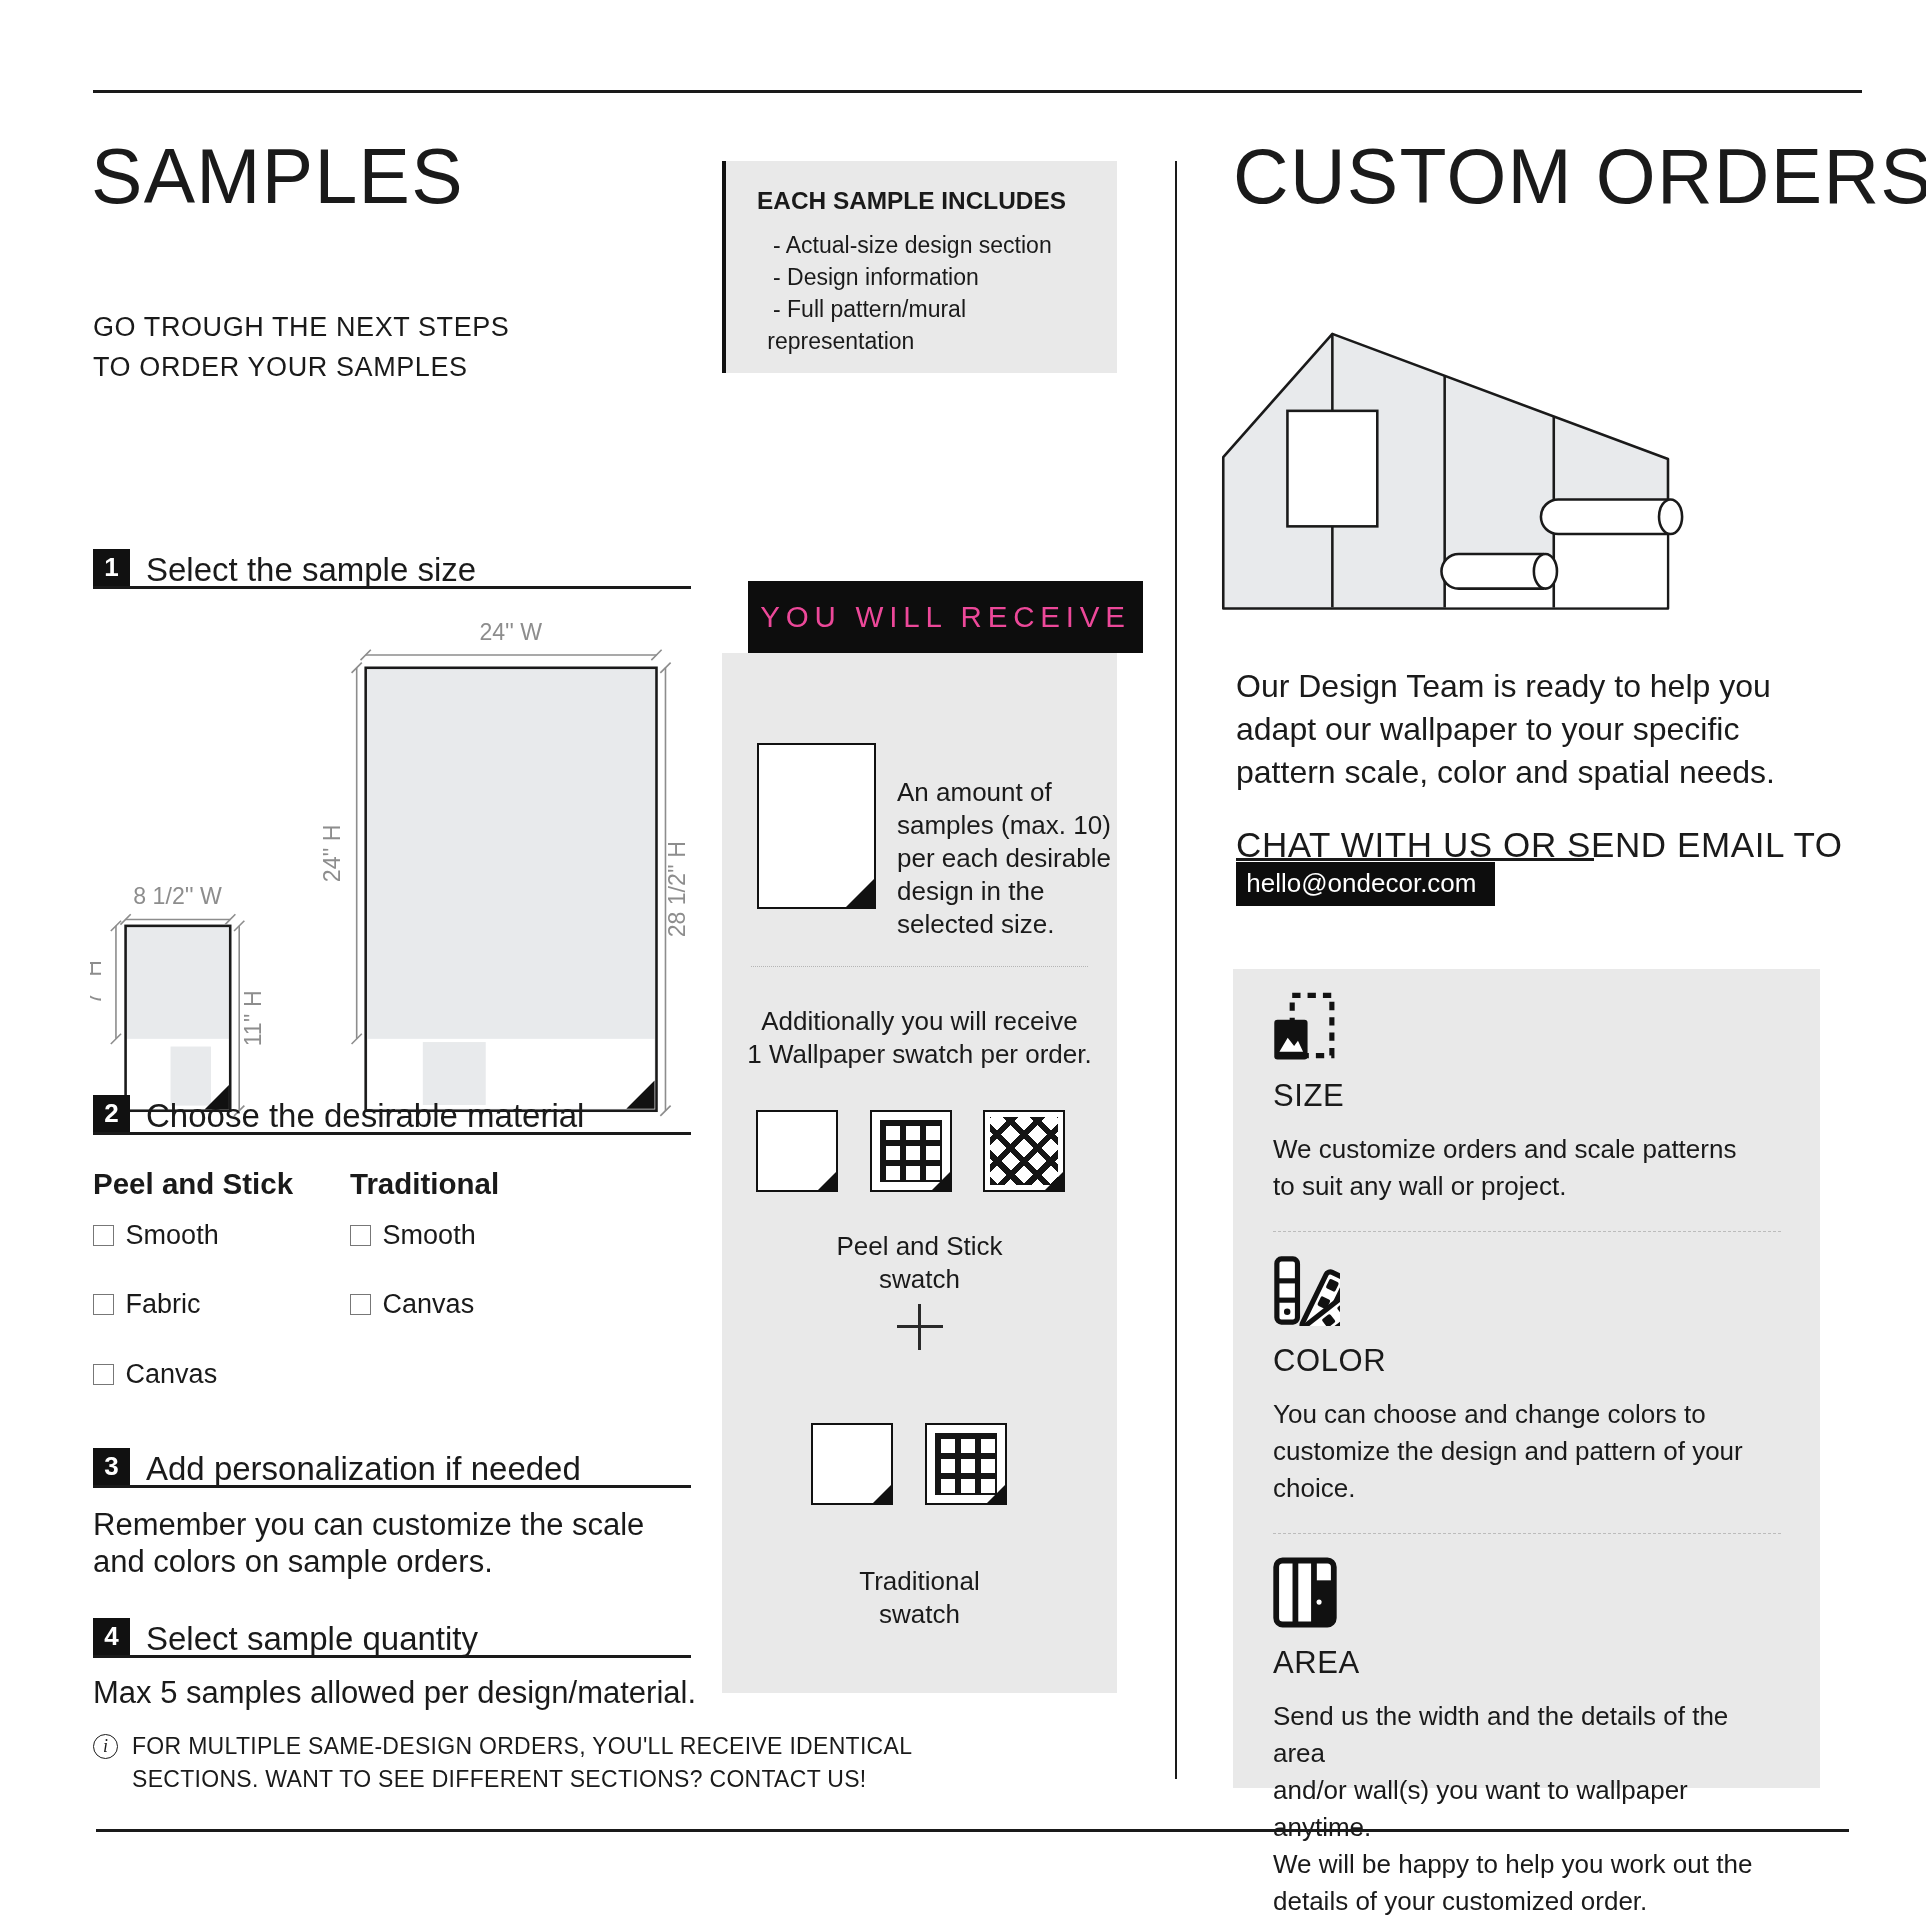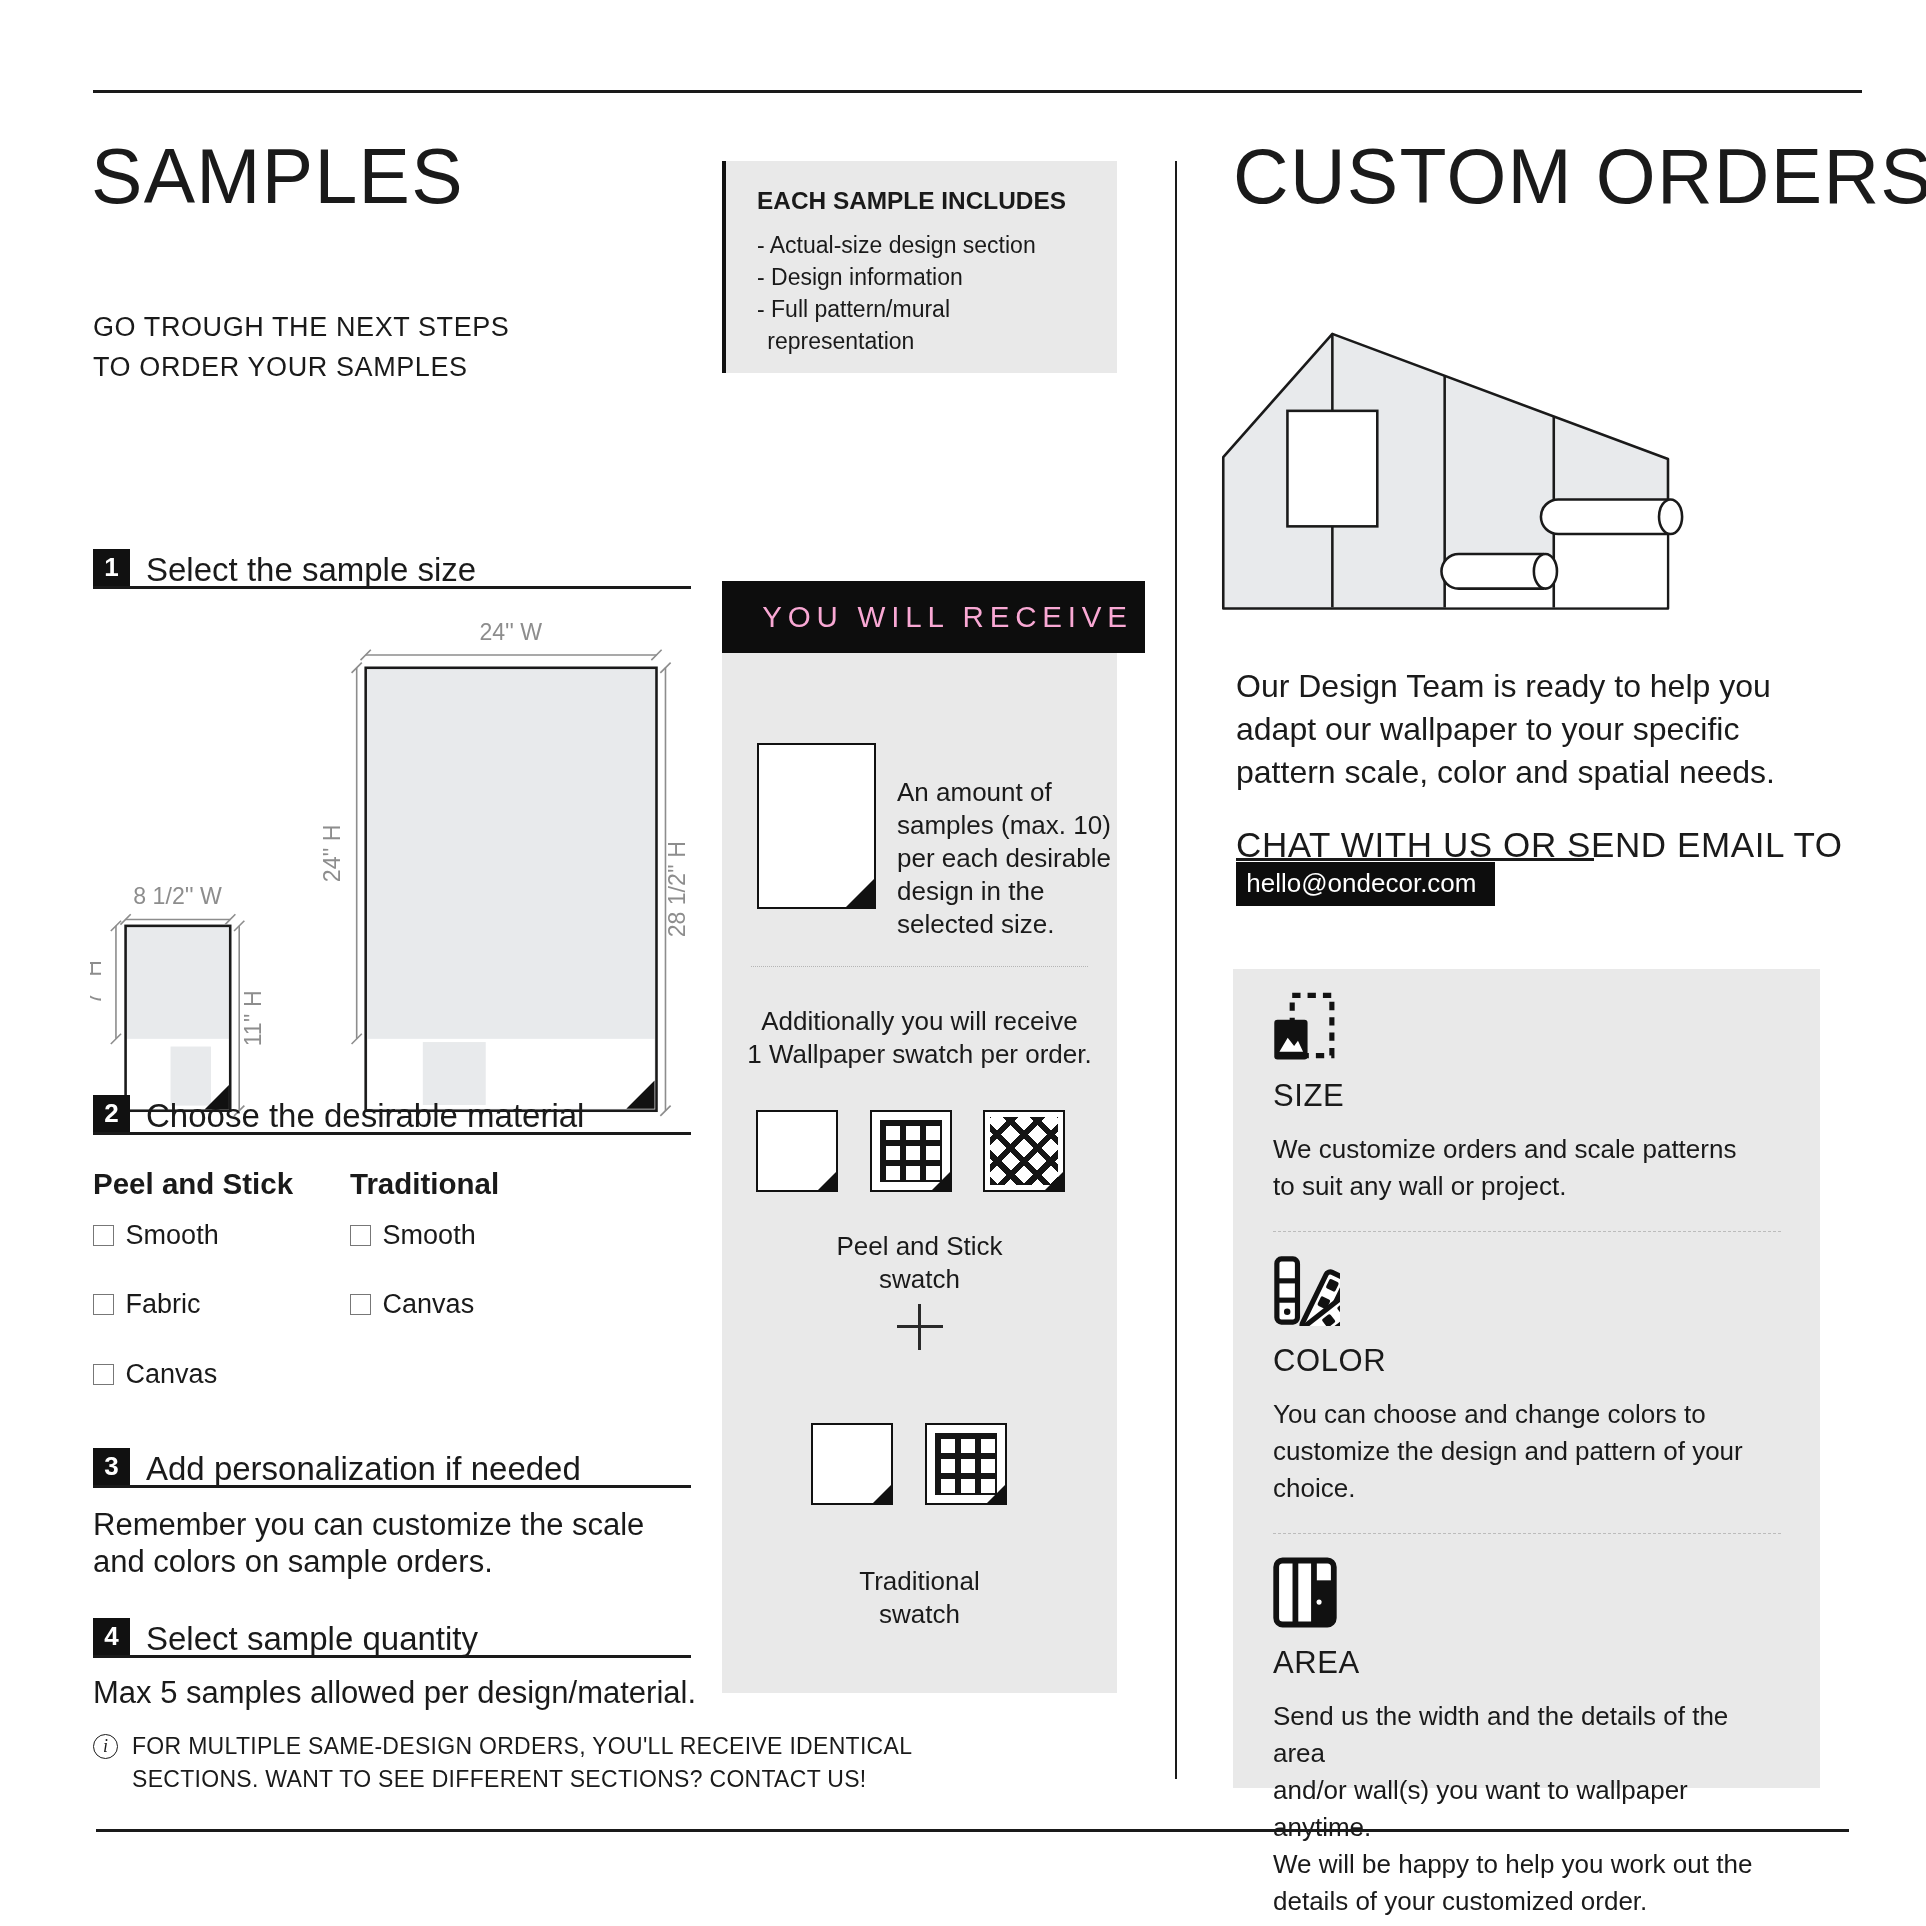--- a/index.html
+++ b/index.html
@@ -9,38 +9,38 @@
   
   .hrule{position:absolute;background:#1a1a1a;}
   .vrule{position:absolute;background:#1a1a1a;}
   
   .h1{font-size:77px;letter-spacing:1.3px;font-weight:400;white-space:nowrap;}
   .intro{font-size:27px;line-height:40px;letter-spacing:0.6px;}
   
   .includes{left:722px;top:161px;width:395px;height:212px;background:#e9e9e9;
             border-left:4.5px solid #111;box-sizing:border-box;padding:26px 0 0 31px;}
   .includes .t{font-size:24.4px;font-weight:700;margin-bottom:14px;}
-  .includes .i{font-size:23px;line-height:32px;}
+  .includes .i{font-size:23px;line-height:32px;margin-left:16px;}
   .includes .i.cont{margin-left:10.3px;}
   
   .stepnum{position:absolute;width:37px;height:37px;background:#111;color:#fff;
            display:flex;align-items:center;justify-content:center;font-size:26px;font-weight:700;}
   .steplabel{position:absolute;font-size:33px;white-space:nowrap;}
   .stepline{position:absolute;height:2.6px;background:#1a1a1a;width:598px;left:93px;}
   .mat-title{font-size:29.5px;font-weight:700;}
   .mat-opt{position:absolute;display:flex;align-items:center;gap:11.6px;font-size:27px;}
   .chk{width:19px;height:19px;border:1.9px solid #777;display:inline-block;background:#fff;}
   .para{font-size:31px;line-height:37px;}
   .note{font-size:23px;line-height:33px;letter-spacing:0.3px;}
   .note-icon{position:absolute;width:23px;height:23px;border:1.9px solid #1a1a1a;border-radius:50%;
              display:flex;align-items:center;justify-content:center;
              font-family:"Liberation Serif",serif;font-style:italic;font-size:18px;}
   
-  .banner{left:722px;top:581px;width:395px;height:72px;background:#0d0d0d;color:#f9a8d4;
-          display:flex;align-items:center;justify-content:center;font-size:29.5px;letter-spacing:5.8px;white-space:nowrap;padding-left:28px;}
+  .banner{left:748px;top:581px;width:395px;height:72px;background:#0d0d0d;color:#ec4899;
+          display:flex;align-items:center;justify-content:center;font-size:29.5px;letter-spacing:5.8px;white-space:nowrap;}
   .midbox{left:722px;top:653px;width:395px;height:1040px;background:#e9e9e9;}
   .page-icon{position:absolute;left:35px;top:90px;width:119px;height:166px;background:#fff;
              border:2.6px solid #111;box-sizing:border-box;}
   .fold::after{content:"";position:absolute;right:0;bottom:0;width:0;height:0;
                border-left:28px solid transparent;border-bottom:28px solid #111;}
   .swatch{position:absolute;width:82px;height:82px;background:#fff;border:2.6px solid #111;box-sizing:border-box;}
   .swatch.fold::after{border-left-width:18px;border-bottom-width:18px;}
   .pattern-grid{position:absolute;inset:7.7px;
       background-image:repeating-linear-gradient(to bottom,#151515 0 5.8px,transparent 5.8px 20px),
                        repeating-linear-gradient(to right,#151515 0 5.8px,transparent 5.8px 20px);}

